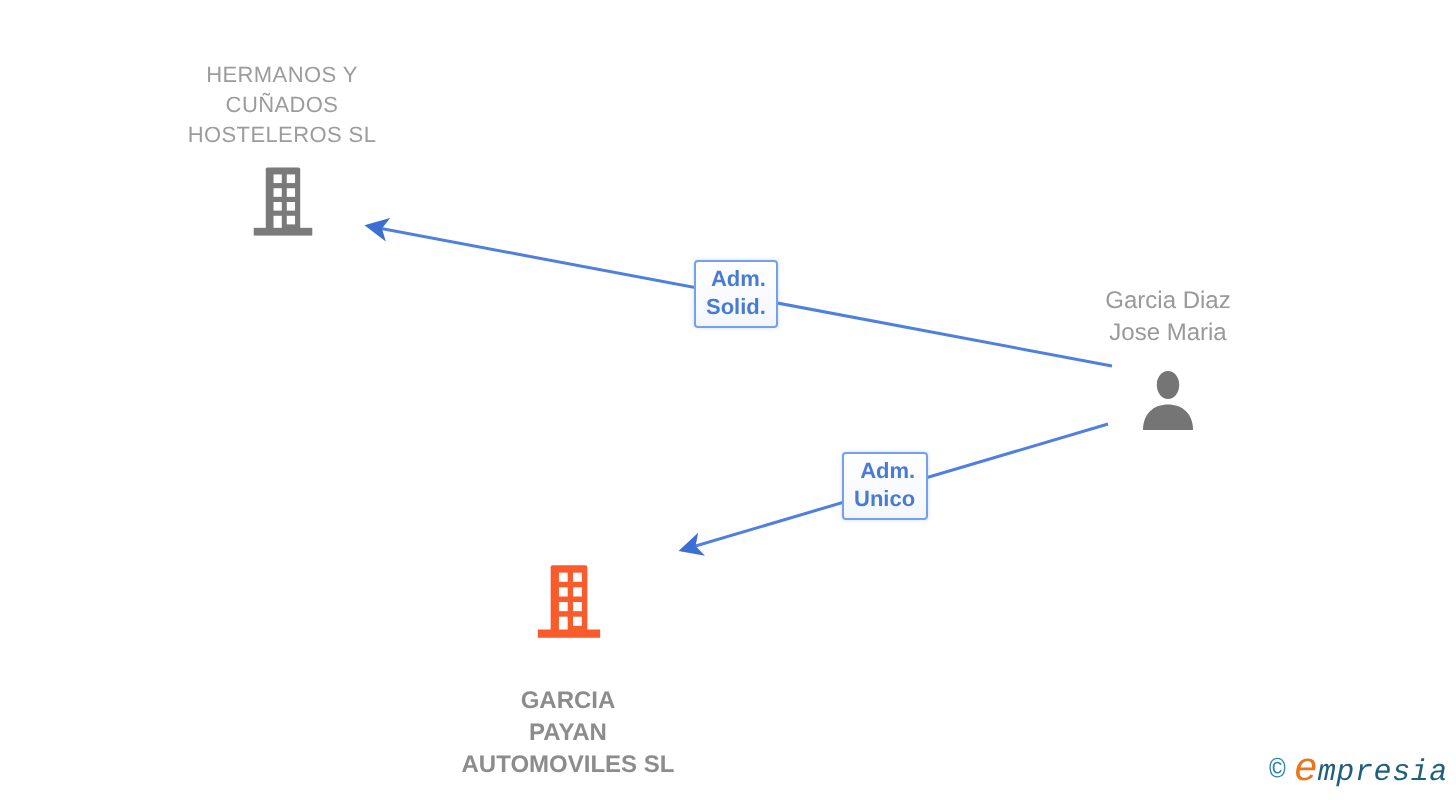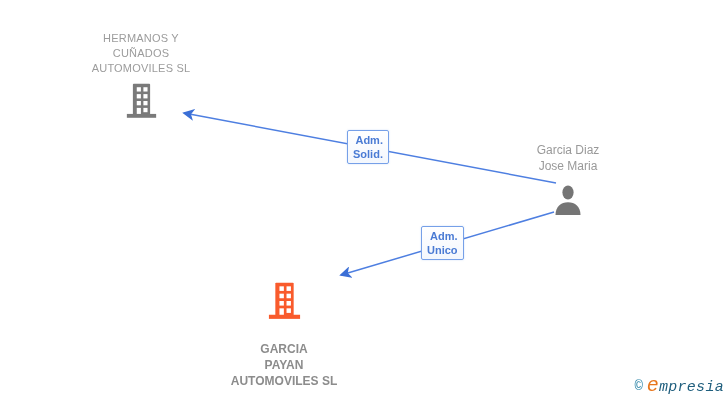--- a/index.html
+++ b/index.html
@@ -6,21 +6,21 @@
   .canvas{
     position:relative;width:728px;height:400px;background:#ffffff;
     font-family:"Liberation Sans",sans-serif;overflow:hidden;
   }
   .edges{position:absolute;left:0;top:0;z-index:1;}
   .node{position:absolute;z-index:2;text-align:center;cursor:pointer;}
   .node .nlabel{white-space:pre-line;}
   .node-company-top{left:61px;top:31px;width:160px;}
   .node-company-top .nlabel{font-size:11px;line-height:15px;color:#9c9c9c;letter-spacing:.2px;}
   .node-company-top .icon{margin-top:6px;}
-  .node-person{left:508px;top:142px;width:120px;}
+  .node-person{left:524px;top:142px;width:120px;}
   .node-person .nlabel{font-size:12px;line-height:16px;color:#999999;}
   .node-person .icon{margin-top:11px;}
   .node-company-bottom{left:204px;top:281px;width:160px;}
   .node-company-bottom .nlabel{font-size:12px;line-height:16px;font-weight:bold;color:#8c8c8c;margin-top:16px;}
   .edge-label{
     position:absolute;z-index:3;white-space:pre-line;text-align:right;
     font-size:11px;font-weight:bold;line-height:14px;color:#4a7bd4;
     background:linear-gradient(#ffffff,#f3f7fd);
     border:1.5px solid #76a0e8;border-radius:2px;
     padding:2px 5px;box-shadow:0 0 2px rgba(118,160,232,.35);
@@ -46,21 +46,21 @@
         <path d="M0,0 L10,5 L0,10 L2.6,5 Z" fill="#3b6fd6"></path>
       </marker>
     </defs>
     <line x1="556" y1="183" x2="184" y2="113" stroke="#4e7fe1" stroke-width="1.5" marker-end="url(#arrow)"></line>
     <line x1="554" y1="212" x2="341" y2="275" stroke="#4e7fe1" stroke-width="1.5" marker-end="url(#arrow)"></line>
   </svg>
 
   <div class="node node-company-top">
     <div class="nlabel">HERMANOS Y
 CUÑADOS
-AUTOMOVILES SL</div>
+HOSTELEROS SL</div>
     <div class="icon">
       <svg width="31" height="38" viewBox="0 0 36 42">
         <g fill="#7a7a7a">
           <rect x="8" y="1" width="20" height="36" rx="1"></rect>
           <rect x="1" y="36" width="34" height="4.5"></rect>
         </g>
         <g fill="#ffffff">
           <rect x="12.5" y="5" width="4.8" height="5"></rect>
           <rect x="20.2" y="5" width="4.8" height="5"></rect>
           <rect x="12.5" y="13" width="4.8" height="5"></rect>

